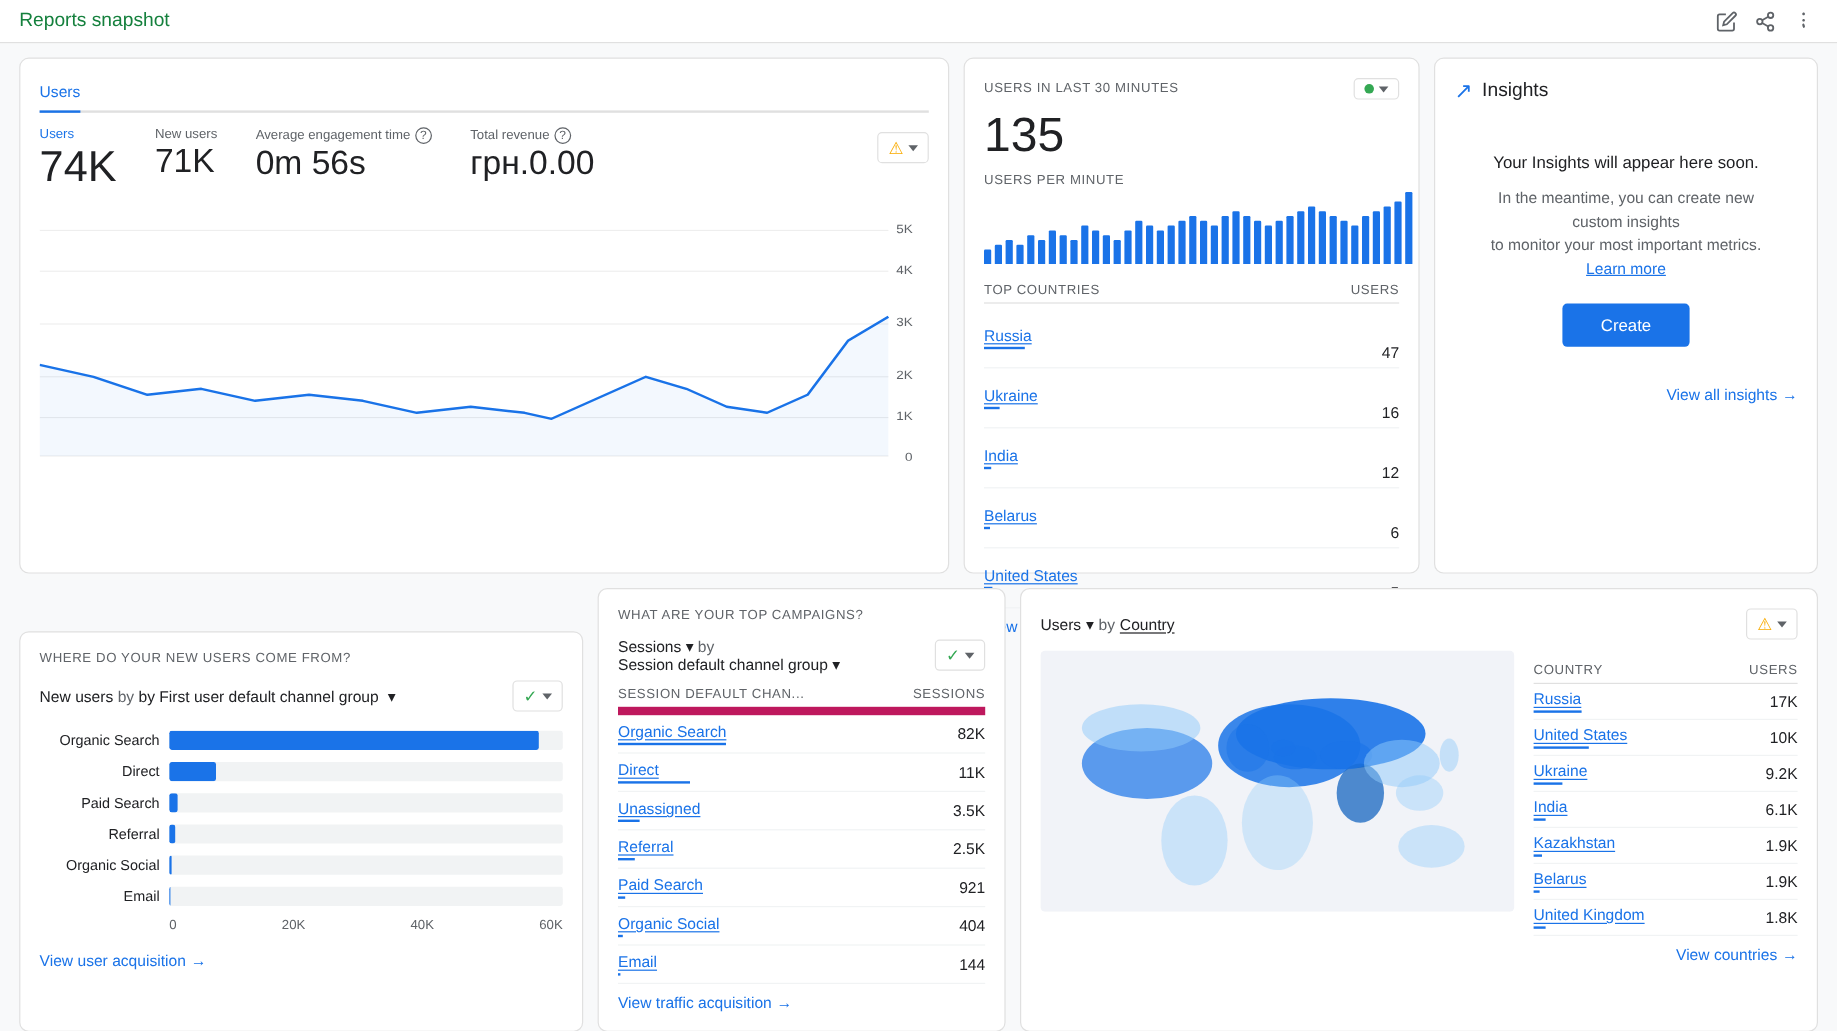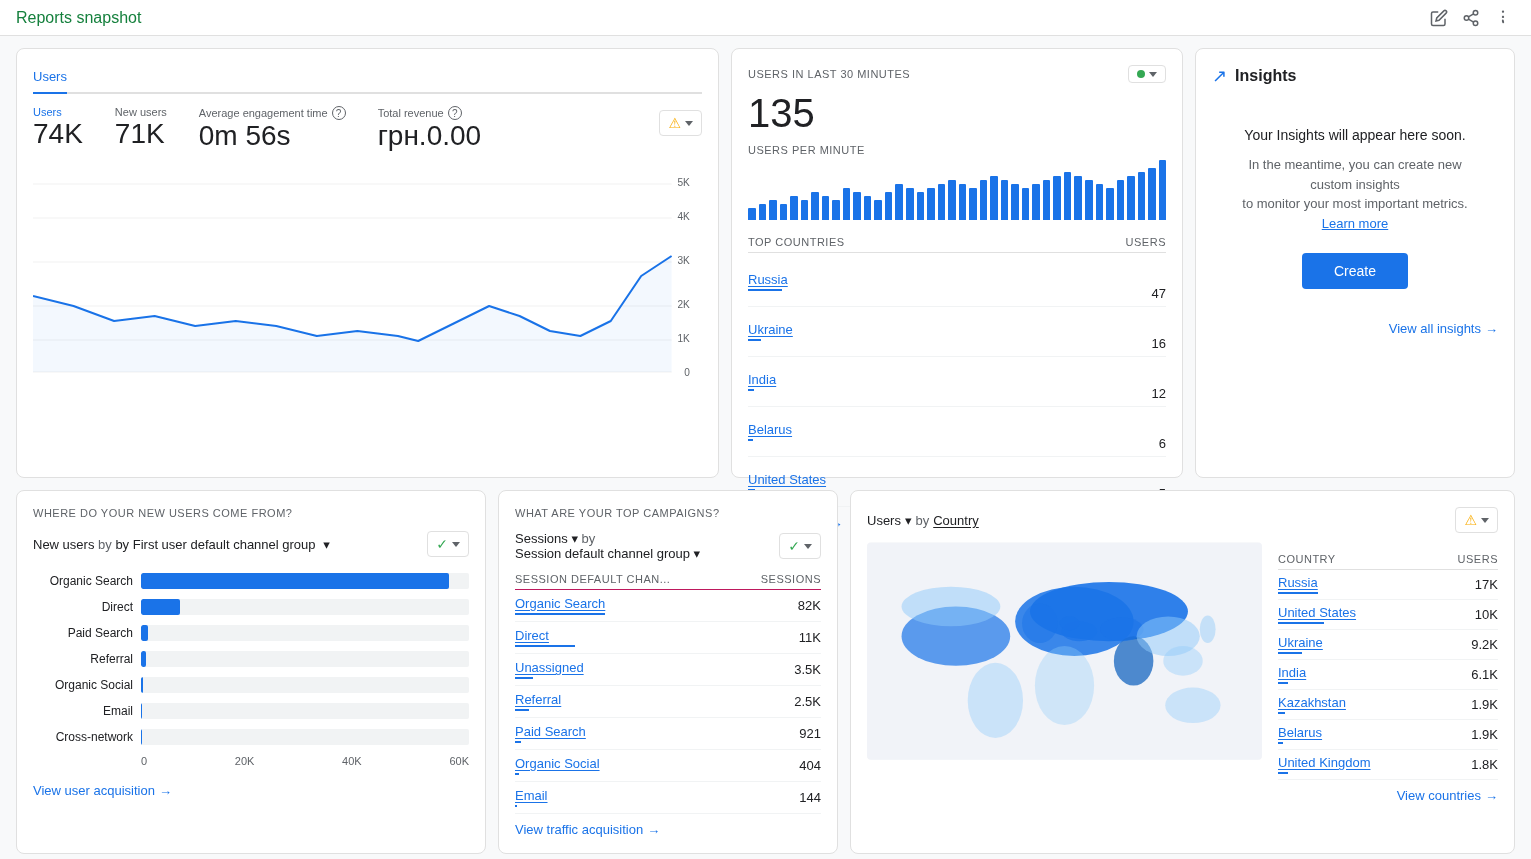--- a/index.html
+++ b/index.html
@@ -14,32 +14,32 @@
     .header-icons { display: flex; gap: 8px; align-items: center; }
     .header-icon { width: 24px; height: 24px; cursor: pointer; color: #5f6368; display: flex; align-items: center; justify-content: center; }
 
     .dashboard { padding: 12px 16px; display: flex; flex-direction: column; gap: 12px; }
 
     
     .top-row { display: flex; gap: 12px; height: 430px; }
     .card { background: #fff; border-radius: 8px; border: 1px solid #e0e0e0; padding: 16px; }
 
     .card-main { flex: 1; min-width: 0; }
-    .card-realtime { width: 452px; flex-shrink: 0; }
+    .card-realtime { width: 380px; flex-shrink: 0; }
     .card-insights { width: 320px; flex-shrink: 0; }
 
     
     .metric-tabs { display: flex; gap: 24px; border-bottom: 2px solid #e0e0e0; margin-bottom: 12px; }
     .metric-tab { padding: 4px 0 8px; font-size: 13px; color: #5f6368; cursor: pointer; border-bottom: 2px solid transparent; margin-bottom: -2px; }
     .metric-tab.active { color: #1a73e8; border-bottom: 2px solid #1a73e8; font-weight: 500; }
 
     .metrics-row { display: flex; gap: 32px; align-items: flex-start; margin-bottom: 12px; }
     .metric-item { display: flex; flex-direction: column; }
     .metric-label { font-size: 11px; color: #5f6368; display: flex; align-items: center; gap: 4px; }
-    .metric-value { font-size: 28px; font-weight: 400; color: #202124; }
+    .metric-value { font-size: 36px; font-weight: 400; color: #202124; }
 
     .warning-btn {
       display: flex; align-items: center; gap: 4px;
       border: 1px solid #e0e0e0; border-radius: 4px; padding: 4px 8px;
       cursor: pointer; font-size: 12px; margin-left: auto; margin-top: 4px;
       background: #fff;
     }
     .warning-icon { color: #f9ab00; font-size: 14px; }
 
     
@@ -59,31 +59,31 @@
     .table-header { display: flex; justify-content: space-between; font-size: 11px; color: #5f6368; text-transform: uppercase; letter-spacing: 0.5px; padding: 4px 0; border-bottom: 1px solid #e0e0e0; margin-bottom: 4px; }
     .country-row { display: flex; justify-content: space-between; align-items: center; padding: 5px 0; border-bottom: 1px solid #f1f3f4; }
     .country-name { color: #1a73e8; font-size: 13px; cursor: pointer; text-decoration: underline; text-underline-offset: 2px; }
     .country-bar { height: 2px; background: #1a73e8; margin-top: 2px; }
     .country-count { font-size: 13px; color: #202124; margin-top: 24px; }
     .view-link { color: #1a73e8; font-size: 13px; cursor: pointer; display: flex; align-items: center; gap: 4px; margin-top: 8px; }
 
     
     .insights-header { display: flex; align-items: center; gap: 8px; margin-bottom: 16px; }
     .insights-icon { color: #1a73e8; font-size: 18px; }
-    .insights-title { font-size: 16px; font-weight: 700; }
+    .insights-title { font-size: 16px; font-weight: 400; }
     .insights-body { text-align: center; padding: 24px 16px; }
     .insights-headline { font-size: 14px; font-weight: 400; margin-bottom: 12px; }
     .insights-desc { font-size: 13px; color: #5f6368; line-height: 1.5; margin-bottom: 20px; }
     .insights-link { color: #1a73e8; cursor: pointer; text-decoration: underline; }
     .create-btn { background: #1a73e8; color: #fff; border: none; border-radius: 4px; padding: 10px 32px; font-size: 14px; cursor: pointer; }
     .view-all-link { color: #1a73e8; font-size: 13px; cursor: pointer; display: flex; align-items: center; gap: 4px; margin-top: 8px; justify-content: flex-end; }
 
     
     .bottom-row { display: flex; gap: 12px; }
-    .card-acquisition { flex: 0 0 470px; }
+    .card-acquisition { flex: 0 0 470px; margin-top: 36px; }
     .card-campaigns { flex: 0 0 340px; }
     .card-map { flex: 1; }
 
     .section-title { font-size: 11px; font-weight: 500; color: #5f6368; text-transform: uppercase; letter-spacing: 0.5px; margin-bottom: 12px; }
 
     .dropdown-btn {
       display: flex; align-items: center; gap: 4px;
       border: 1px solid #e0e0e0; border-radius: 4px; padding: 4px 8px;
       cursor: pointer; font-size: 12px; background: #fff;
     }
@@ -96,21 +96,21 @@
     
     .hbar-chart { padding: 8px 0; }
     .hbar-row { display: flex; align-items: center; gap: 8px; margin-bottom: 10px; }
     .hbar-label { width: 100px; font-size: 12px; color: #202124; text-align: right; flex-shrink: 0; }
     .hbar-track { flex: 1; height: 16px; background: #f1f3f4; border-radius: 2px; overflow: hidden; }
     .hbar-fill { height: 100%; background: #1a73e8; border-radius: 2px; }
     .hbar-x-labels { display: flex; justify-content: space-between; padding-left: 108px; font-size: 11px; color: #5f6368; margin-top: 4px; }
 
     
     .sessions-table { width: 100%; }
-    .sessions-header { display: flex; justify-content: space-between; font-size: 11px; color: #5f6368; text-transform: uppercase; letter-spacing: 0.5px; padding: 4px 0; border-bottom: 1px solid #be185d; gap: 40px; }
+    .sessions-header { display: flex; justify-content: space-between; font-size: 11px; color: #5f6368; text-transform: uppercase; letter-spacing: 0.5px; padding: 4px 0; border-bottom: 7px solid #be185d; gap: 40px; }
     .session-row { display: flex; justify-content: space-between; align-items: center; padding: 6px 0; border-bottom: 1px solid #f1f3f4; }
     .session-name { color: #1a73e8; font-size: 13px; cursor: pointer; text-decoration: underline; text-underline-offset: 2px; }
     .session-bar { height: 2px; background: #1a73e8; margin-top: 2px; }
     .session-val { font-size: 13px; color: #202124; }
 
     
     .map-area { position: relative; height: 220px; display: flex; align-items: center; justify-content: center; }
 
     .country-table { margin-top: 8px; }
     .country-table-header { display: flex; justify-content: space-between; font-size: 11px; color: #5f6368; text-transform: uppercase; letter-spacing: 0.5px; padding: 4px 0; border-bottom: 1px solid #e0e0e0; }
@@ -385,26 +385,20 @@
           <div class="hbar-track">
             <div class="hbar-fill" style="width:0.5%;"></div>
           </div>
         </div>
         <div class="hbar-row">
           <span class="hbar-label">Email</span>
           <div class="hbar-track">
             <div class="hbar-fill" style="width:0.2%;"></div>
           </div>
         </div>
-        <div class="hbar-row">
-          <span class="hbar-label">Cross-network</span>
-          <div class="hbar-track">
-            <div class="hbar-fill" style="width:0.1%;"></div>
-          </div>
-        </div>
         <div class="hbar-x-labels">
           <span>0</span>
           <span>20K</span>
           <span>40K</span>
           <span>60K</span>
         </div>
       </div>
 
       <div class="view-link">
         <span>View user acquisition</span>

